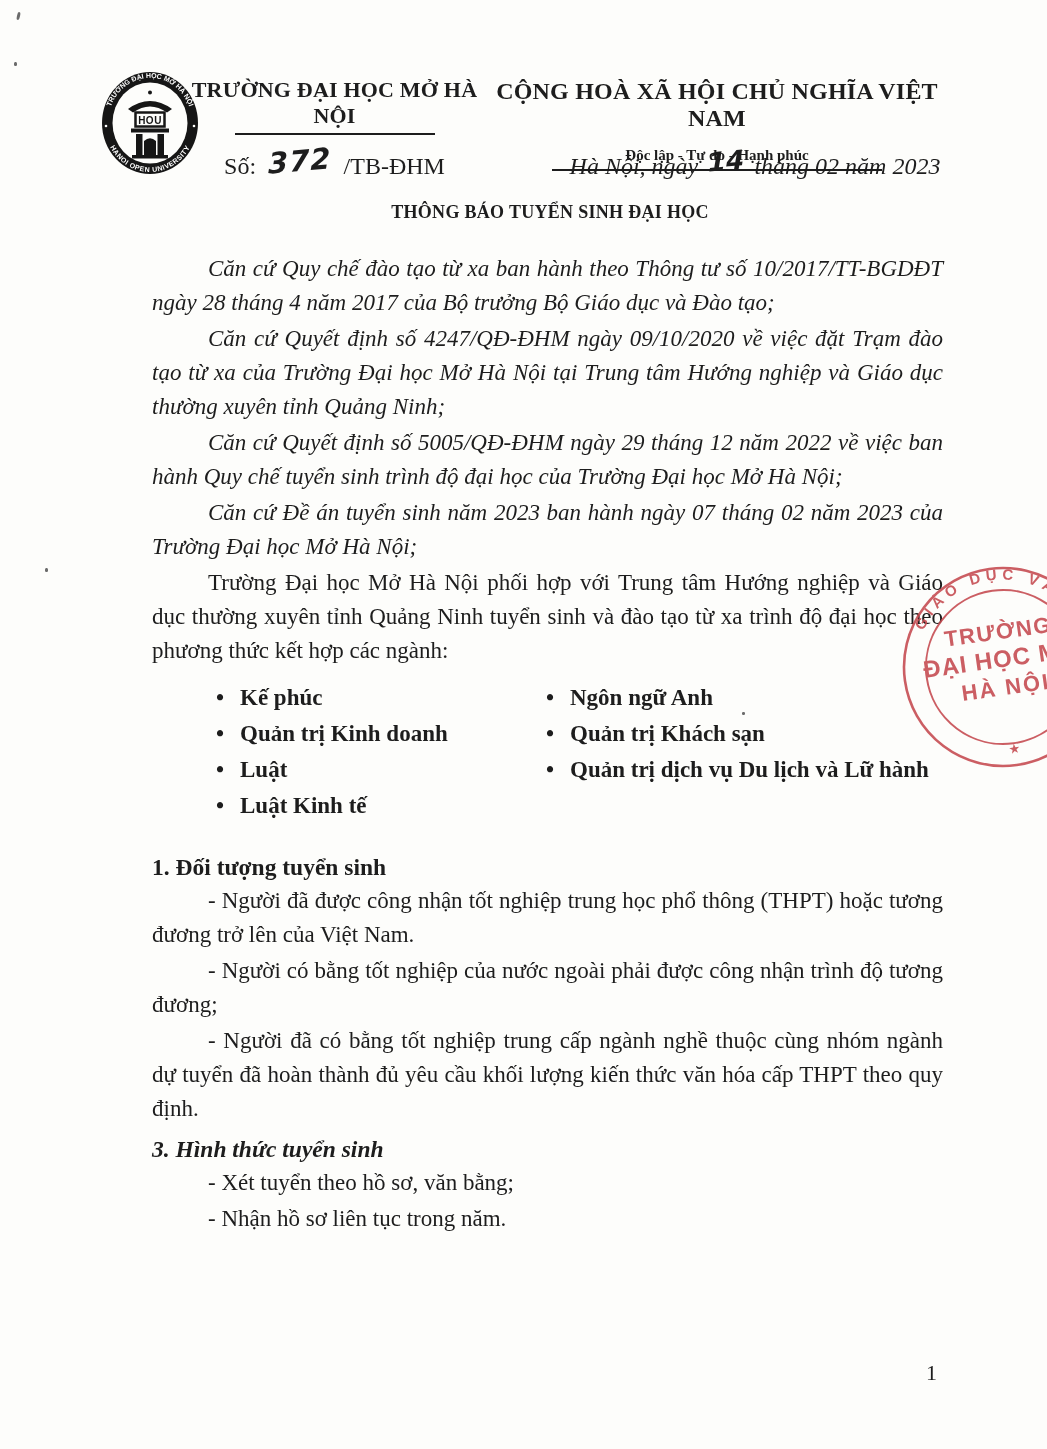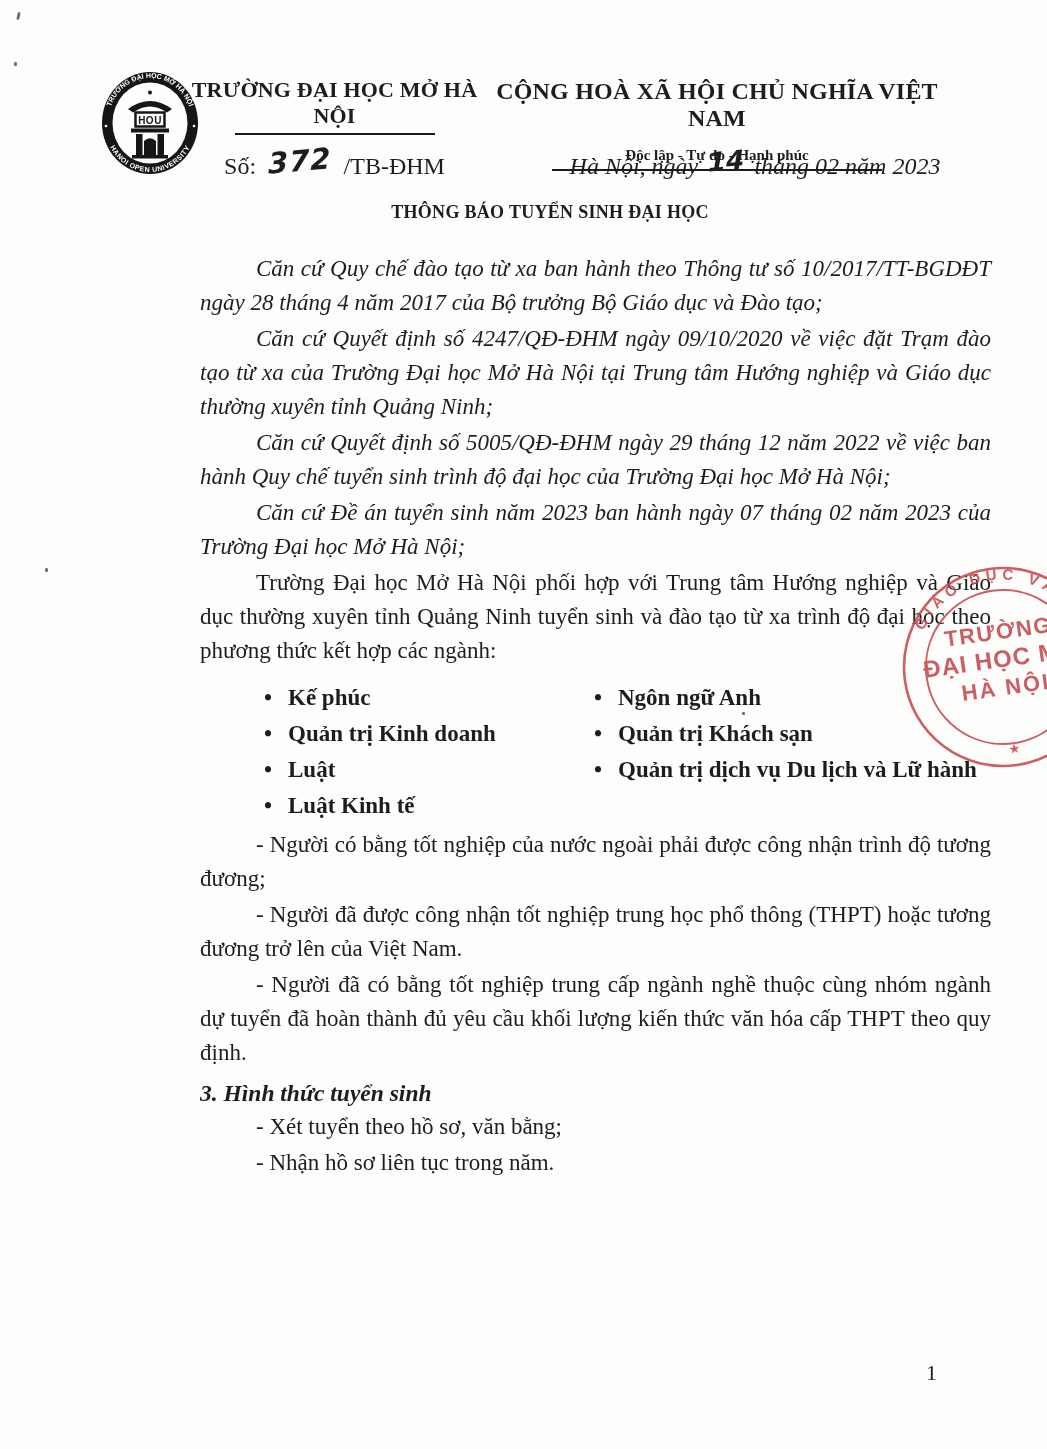--- a/index.html
+++ b/index.html
@@ -33,21 +33,21 @@
   }
   .doc-number .handwritten{font-size:29px;letter-spacing:1px;margin:0 6px;}
   .date-line .handwritten{font-size:26px;top:-4px;margin:0 4px;}
   .doc-title{
     position:absolute;left:150px;top:202px;width:800px;
     text-align:center;font-size:18px;font-weight:bold;letter-spacing:.3px;
   }
   
   .body{
     position:absolute;left:152px;top:252px;width:791px;
-    font-size:23px;line-height:34px;text-align:justify;margin-left:48px;
+    font-size:23px;line-height:34px;text-align:justify;
   }
   .body p{margin:0 0 2px;text-indent:56px;}
   .preamble-p{font-style:italic;}
   .intro-p{margin-bottom:0;}
   .majors{display:flex;margin:16px 0 0 64px;text-align:left;}
   .majors .col1{width:330px;}
   .majors .col2{flex:1;}
   .major-item{display:flex;font-weight:bold;line-height:27px;margin-bottom:9px;}
   .major-item .bullet{width:24px;flex:0 0 24px;}
   .sec-heading{font-weight:bold;font-size:23.5px;margin:22px 0 0;line-height:34px;}
@@ -156,22 +156,23 @@
           <span class="bullet">•</span>
           <span>Quản trị Khách sạn</span>
         </div>
         <div class="major-item">
           <span class="bullet">•</span>
           <span>Quản trị dịch vụ Du lịch và Lữ hành</span>
         </div>
       </div>
     </div>
 
+    <div class="sec-heading">1. Đối tượng tuyển sinh</div>
+    <p class="sec1-item">- Người đã được công nhận tốt nghiệp trung học phổ thông (THPT) hoặc tương đương trở lên của Việt Nam.</p>
     <p class="sec1-item">- Người có bằng tốt nghiệp của nước ngoài phải được công nhận trình độ tương đương;</p>
-    <p class="sec1-item">- Người đã được công nhận tốt nghiệp trung học phổ thông (THPT) hoặc tương đương trở lên của Việt Nam.</p>
     <p class="sec1-item">- Người đã có bằng tốt nghiệp trung cấp ngành nghề thuộc cùng nhóm ngành dự tuyển đã hoàn thành đủ yêu cầu khối lượng kiến thức văn hóa cấp THPT theo quy định.</p>
 
 
     <div class="sec-heading h3gap">3. Hình thức tuyển sinh</div>
     <p class="sec3-item">- Xét tuyển theo hồ sơ, văn bằng;</p>
     <p class="sec3-item">- Nhận hồ sơ liên tục trong năm.</p>
   </div>
 
   <svg class="stamp" viewBox="0 0 230 230">
     <defs>

